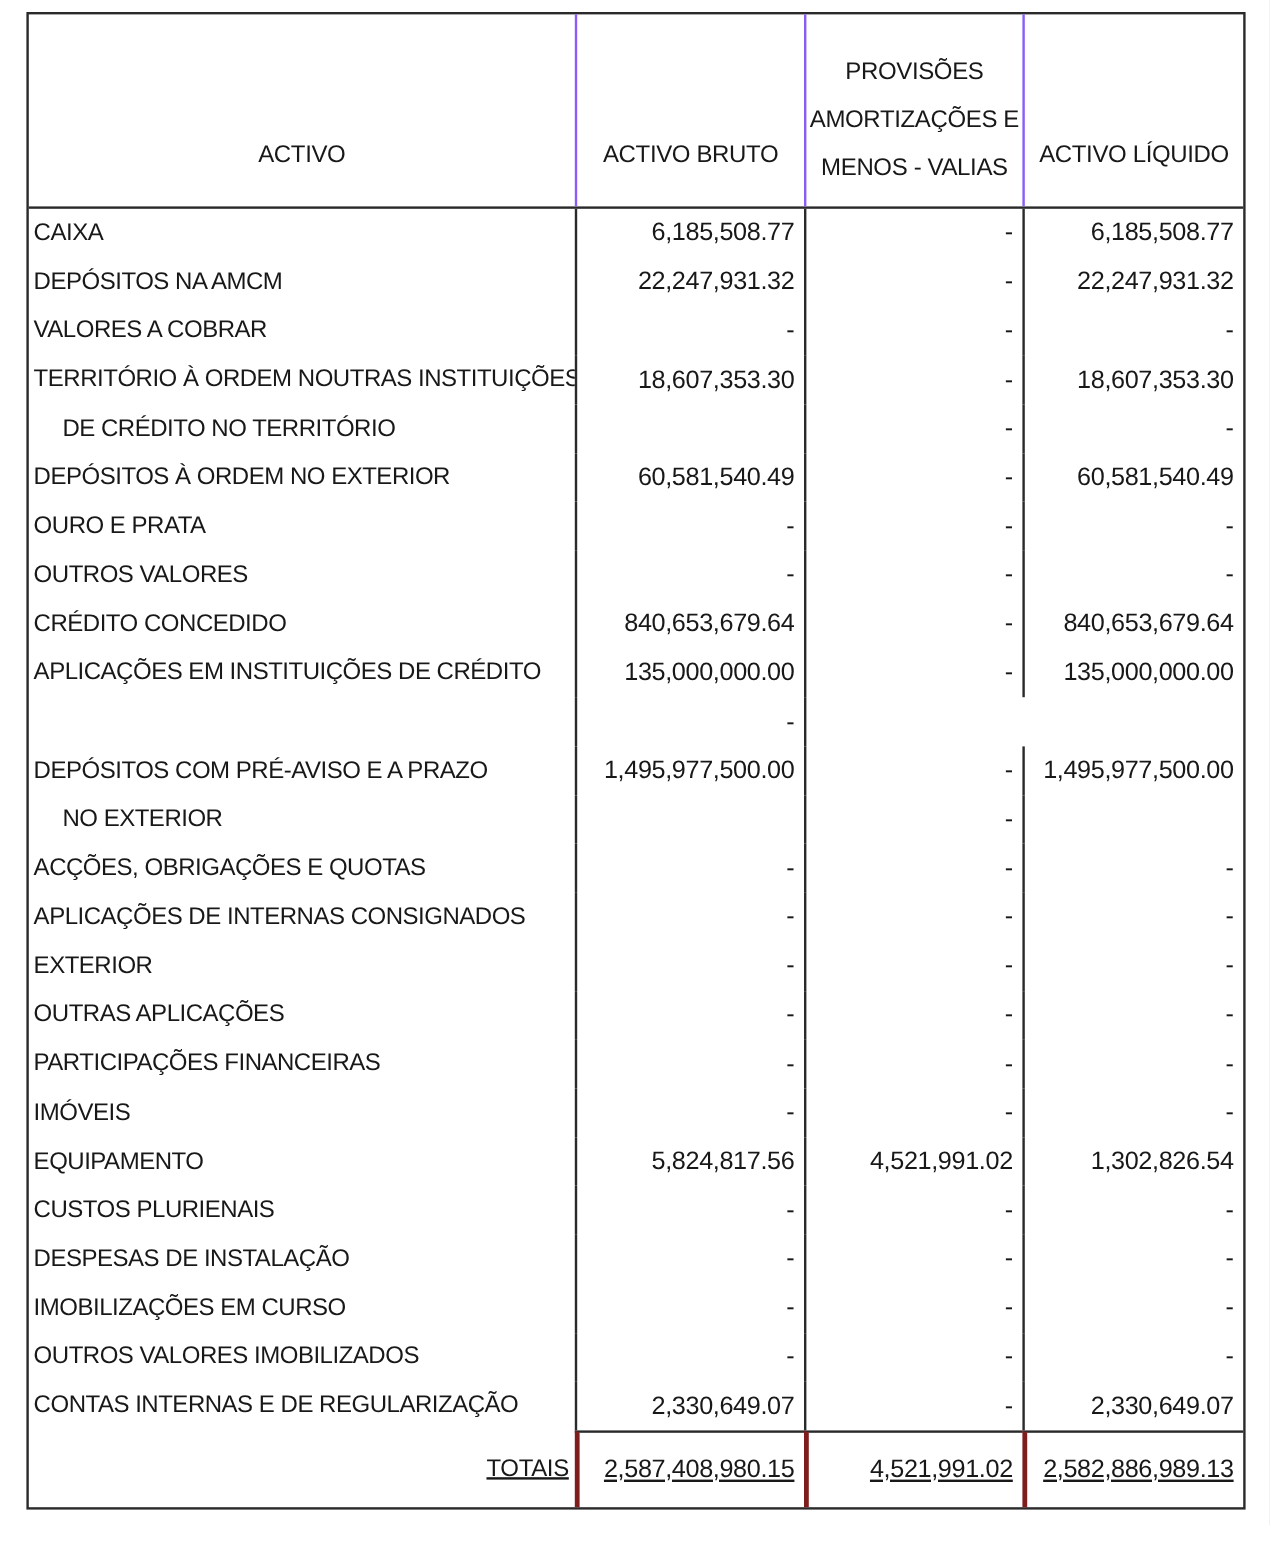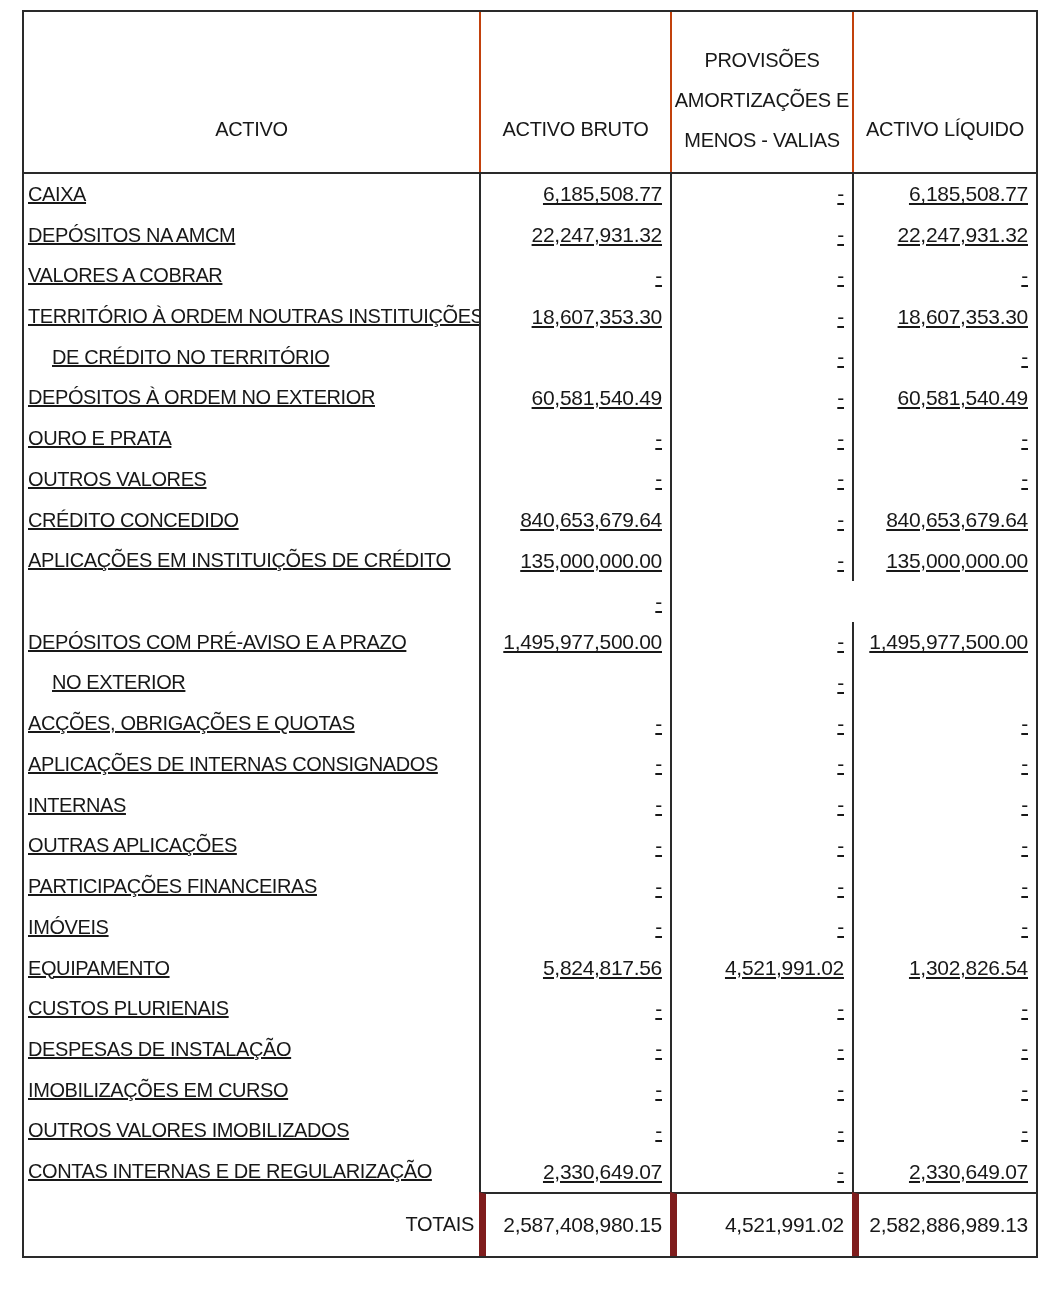--- a/index.html
+++ b/index.html
@@ -25,52 +25,53 @@
     display:grid;grid-template-columns:455px 191px 182px 1fr;
     border-bottom:2px solid #2a2a2a;
   }
   .hc{
     box-sizing:border-box;
     display:flex;align-items:flex-end;justify-content:center;
     padding-bottom:31px;
     font-size:20px;letter-spacing:-0.3px;
     text-align:center;
   }
-  .hc + .hc{border-left:2px solid #c2410c;}
+  .hc + .hc{border-left:2px solid #8b5cf6;}
   .hc.stack{
     flex-direction:column;justify-content:flex-end;align-items:center;
     padding-bottom:12px;
   }
   .hc.stack div{line-height:40px;white-space:nowrap;}
   
   .tbody{
     flex:1;
-    display:grid;grid-template-rows:repeat(25,1fr);text-decoration:underline;
+    display:grid;grid-template-rows:repeat(25,1fr);
   }
   .row{display:grid;grid-template-columns:455px 191px 182px 1fr;}
   .cell{
     box-sizing:border-box;
     display:flex;align-items:center;
     overflow:hidden;white-space:nowrap;
   }
   .cell + .cell{border-left:2px solid #2a2a2a;}
   .cell.label{padding-left:4px;font-size:20px;letter-spacing:-0.4px;}
   .cell.label.indent{padding-left:28px;}
   .cell.num{justify-content:flex-end;padding-right:8px;font-size:21px;letter-spacing:-0.3px;}
   
   .totals{
     flex:none;height:64px;
     display:grid;grid-template-columns:455px 191px 182px 1fr;
   }
   .tc{
     box-sizing:border-box;
     display:flex;align-items:center;
     white-space:nowrap;
-  }
-  .tc + .tc{border-left:7px solid #7f1d1d;border-top:2px solid #2a2a2a;}
+    text-decoration:underline;
+  }
+  .tc + .tc{border-left:4px solid #7f1d1d;border-top:2px solid #2a2a2a;}
   .tc.tlabel{justify-content:flex-end;padding-right:5px;font-size:20px;letter-spacing:-0.3px;}
   .tc.num{justify-content:flex-end;padding-right:8px;font-size:21px;letter-spacing:-0.3px;}
 </style>
 </head>
 <body>
 
 <div class="page">
   <div class="fin-table">
 
     <div class="thead">
@@ -189,21 +190,21 @@
   </div>
 
   <div class="row">
     <div class="cell label">APLICAÇÕES DE INTERNAS CONSIGNADOS</div>
     <div class="cell num">-</div>
     <div class="cell num">-</div>
     <div class="cell num">-</div>
   </div>
 
   <div class="row">
-    <div class="cell label">INTERNAS</div>
+    <div class="cell label">EXTERIOR</div>
     <div class="cell num">-</div>
     <div class="cell num">-</div>
     <div class="cell num">-</div>
   </div>
 
   <div class="row">
     <div class="cell label">OUTRAS APLICAÇÕES</div>
     <div class="cell num">-</div>
     <div class="cell num">-</div>
     <div class="cell num">-</div>

